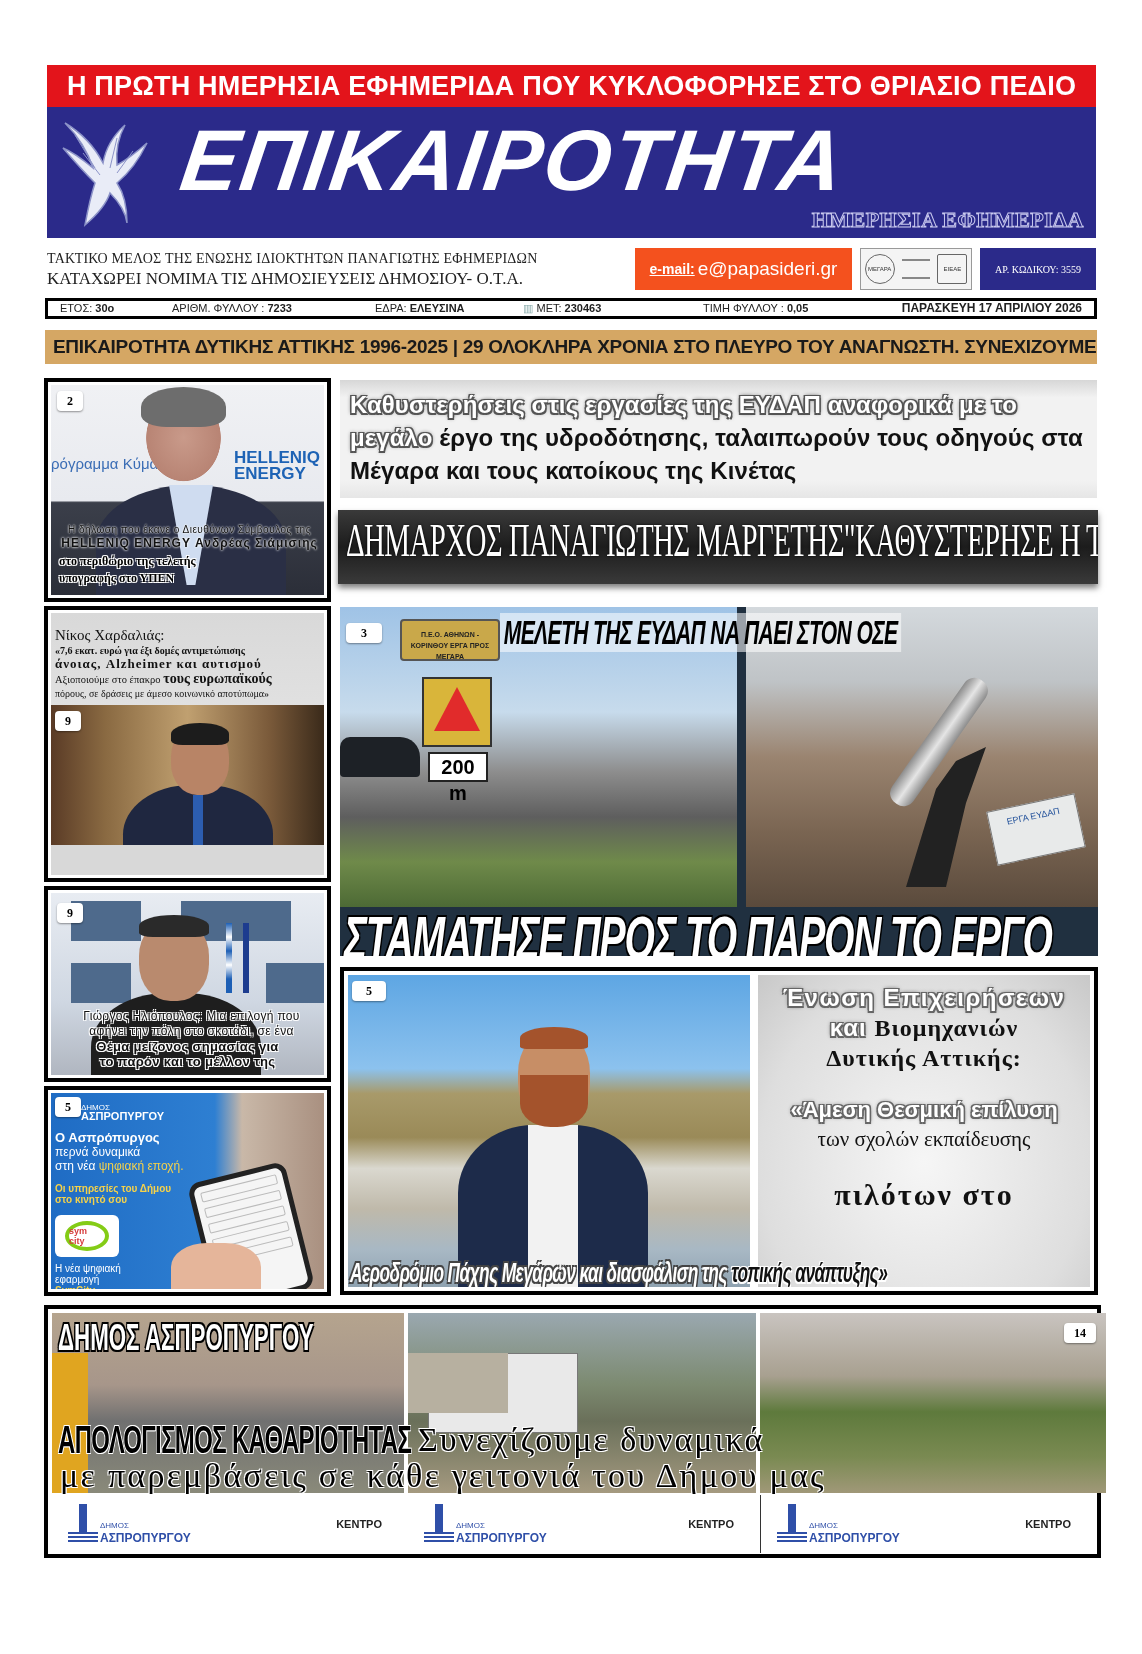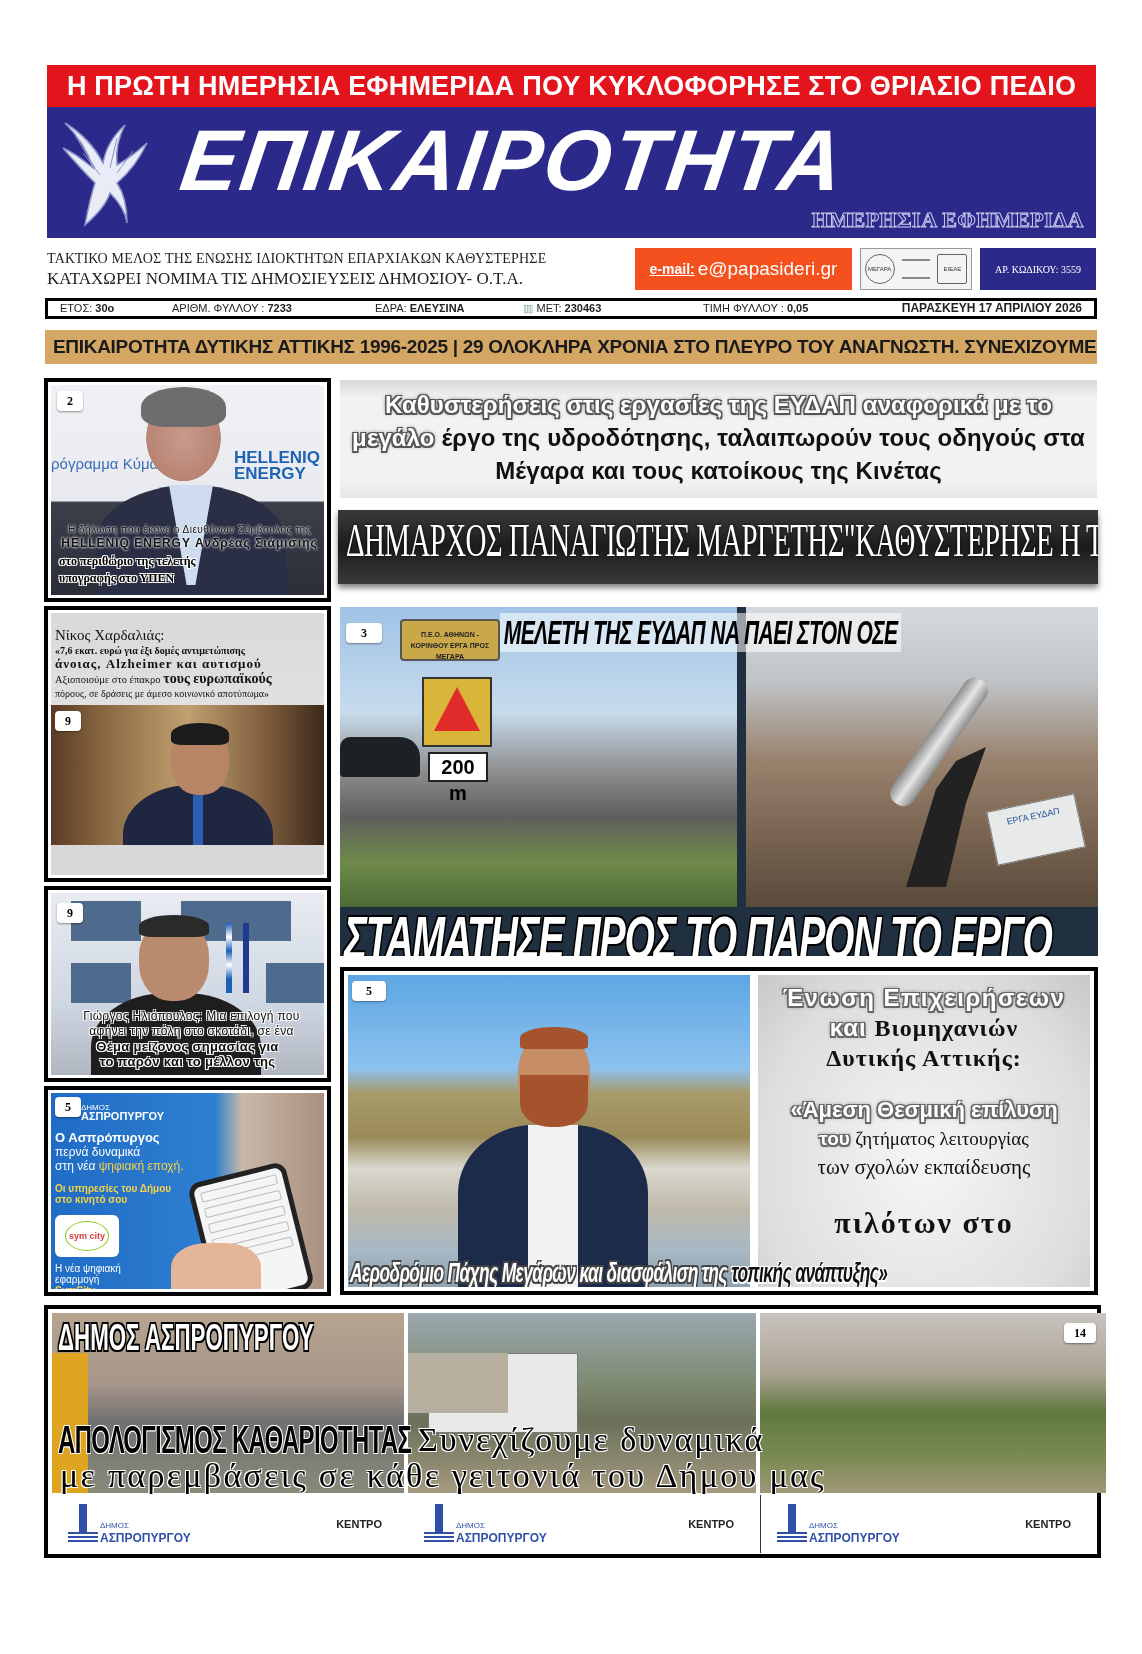--- a/index.html
+++ b/index.html
@@ -94,29 +94,29 @@
 
   #lb4 { top: 1086px; height: 210px; }
   #lb4 .in { background: linear-gradient(90deg,#1f6cc4 0%,#2e7fd2 60%,#c9b8a8 70%,#a99080 100%); }
   #lb4-dimos { left: 30px; top: 10px; color: #fff; font-size: 8px; line-height: 9px; }
   #lb4-dimos b { font-size: 11px; display: block; }
   #lb4-t1 { left: 4px; top: 38px; color: #fff; font-size: 12px; line-height: 14px; }
   #lb4-t1 b { font-size: 13px; }
   #lb4-t1 .y { color: #f5d24a; }
   #lb4-t2 { left: 4px; top: 90px; color: #f5d24a; font-size: 10px; line-height: 11px; font-weight: bold; }
   #lb4-symcity { left: 4px; top: 122px; width: 64px; height: 42px; background: #fff; border-radius: 6px; display: flex; align-items: center; justify-content: center; }
-  #lb4-symcity span { width: 44px; height: 30px; border: 1px solid #84cc16; border-radius: 50% 50% 50% 50%; font-size: 9px; color: #d63b3b; display: flex; align-items: center; justify-content: center; font-weight: bold; }
+  #lb4-symcity span { width: 44px; height: 30px; border: 4px solid #84cc16; border-radius: 50% 50% 50% 50%; font-size: 9px; color: #d63b3b; display: flex; align-items: center; justify-content: center; font-weight: bold; }
   #lb4-t3 { left: 4px; top: 170px; color: #fff; font-size: 10px; line-height: 11px; }
   #lb4-t3 .y { color: #f5d24a; font-weight: bold; }
   #lb4-phone { left: 150px; top: 78px; width: 100px; height: 130px; background: #f5f5f5; border: 5px solid #222; border-radius: 12px; transform: rotate(-14deg); }
   #lb4-phone i { display: block; margin: 6px 6px 0; height: 10px; border: 1px solid #bbb; border-radius: 2px; }
   #lb4-hand { left: 120px; top: 150px; width: 90px; height: 60px; background: #e5b59a; border-radius: 40% 40% 0 0; }
 
   
-  #headline-box { left: 340px; top: 380px; width: 757px; height: 118px; background: linear-gradient(180deg,#d7d7d7 0%,#f2f2f2 15%,#f2f2f2 85%,#e6e6e6 100%); padding: 8px 10px 0; text-align: center; }
+  #headline-box { left: 340px; top: 380px; width: 757px; height: 118px; background: linear-gradient(180deg,#d7d7d7 0%,#f2f2f2 15%,#f2f2f2 85%,#e6e6e6 100%); padding: 8px 10px 0; }
   #headline-text { font-size: 24px; font-weight: bold; line-height: 33px; color: #111; letter-spacing: 0.1px; }
   .hl-white { color: #fff; text-shadow: -1.5px -1.5px 0 #555, 1.5px -1.5px 0 #555, -1.5px 1.5px 0 #555, 1.5px 1.5px 0 #555, 0 0 4px #333; }
 
   #dimarxos { left: 338px; top: 510px; width: 760px; height: 74px; background: linear-gradient(180deg,#3a3a3a 0%,#1c1c1c 50%,#3a3a3a 100%);
     box-shadow: 0 4px 6px rgba(0,0,0,.5); overflow: hidden; }
   #dimarxos-text { position: absolute; left: 8px; top: 4px; font-family: "Liberation Serif", serif; font-size: 46px; color: #fff; white-space: nowrap;
     transform: scaleX(0.63); transform-origin: left; letter-spacing: -1px; text-shadow: 0 0 3px #000; }
 
   #photo-story { left: 340px; top: 607px; width: 758px; height: 349px; background: #203040; overflow: hidden; }
   #ps-left { left: 0; top: 0; width: 397px; height: 300px; background: linear-gradient(180deg,#9fc3e6 0%,#c7dbec 35%,#8d8d8d 55%,#5e5e5e 70%,#6f8a4a 85%,#4d6a35 100%); }
@@ -195,21 +195,21 @@
 <div id="red-band" class="abs">Η ΠΡΩΤΗ ΗΜΕΡΗΣΙΑ ΕΦΗΜΕΡΙΔΑ ΠΟΥ ΚΥΚΛΟΦΟΡΗΣΕ ΣΤΟ ΘΡΙΑΣΙΟ ΠΕΔΙΟ</div>
 <div id="blue-band" class="abs">
   <svg id="eagle" class="abs" viewBox="0 0 100 120">
     <path d="M10 10 Q30 30 38 55 Q20 40 8 35 Q25 55 40 70 Q35 85 30 112 Q50 95 55 80 Q70 95 72 110 Q72 85 62 70 Q80 55 92 30 Q75 45 62 52 Q60 30 70 12 Q52 28 48 50 Q35 25 10 10 Z" fill="#e9ecf7" stroke="#8c93c8" stroke-width="1.5"></path>
     <path d="M20 22 L40 55 M28 40 L45 62 M62 25 L55 55 M78 38 L62 60" stroke="#8c93c8" stroke-width="1"></path>
   </svg>
   <div id="brand-title" class="abs">ΕΠΙΚΑΙΡΟΤΗΤΑ</div>
   <div id="brand-daily" class="abs">ΗΜΕΡΗΣΙΑ ΕΦΗΜΕΡΙΔΑ</div>
 </div>
 
-<div id="info-line1" class="abs">ΤΑΚΤΙΚΟ ΜΕΛΟΣ ΤΗΣ ΕΝΩΣΗΣ ΙΔΙΟΚΤΗΤΩΝ ΕΠΑΡΧΙΑΚΩΝ ΚΑΘΥΣΤΕΡΗΣΕ</div>
+<div id="info-line1" class="abs">ΤΑΚΤΙΚΟ ΜΕΛΟΣ ΤΗΣ ΕΝΩΣΗΣ ΙΔΙΟΚΤΗΤΩΝ ΠΑΝΑΓΙΩΤΗΣ ΕΦΗΜΕΡΙΔΩΝ</div>
 <div id="info-line2" class="abs">ΚΑΤΑΧΩΡΕΙ ΝΟΜΙΜΑ ΤΙΣ ΔΗΜΟΣΙΕΥΣΕΙΣ ΔΗΜΟΣΙΟΥ- Ο.Τ.Α.</div>
 <div id="email-box" class="abs">
   <span class="lbl">e-mail:</span>
   <span>e@papasideri.gr</span>
 </div>
 <div id="stamps" class="abs">
   <div class="stamp">ΜΕΓΑΡΑ</div>
   <div class="waves"></div>
   <div class="stamp sq">ΕΙΕΑΕ</div>
 </div>
@@ -358,21 +358,20 @@
       <div id="en-man-head" class="abs"></div>
       <div id="en-man-beard" class="abs"></div>
       <div id="en-man-hair" class="abs"></div>
       <div class="pagebadge" style="left:4px;top:6px;width:34px">5</div>
     </div>
     <div id="en-right" class="abs">
       <div id="en-l1" class="en-sans">Ένωση Επιχειρήσεων</div>
       <div id="en-l2"><span class="en-sans">και</span> <span class="en-serif">Βιομηχανιών</span></div>
       <div id="en-l3" class="en-serif">Δυτικής Αττικής:</div>
       <div id="en-l4" class="en-sans">«Άμεση Θεσμική επίλυση</div>
-      <div id="en-l5"><span class="en-sans">του</span> <span class="en-serif" style="font-weight:normal">ζητήματος λειτουργίας</span></div>
       <div id="en-l6" class="en-serif">των σχολών εκπαίδευσης</div>
       <div id="en-l7" class="en-serif">πιλότων στο</div>
     </div>
     <div id="en-bottom" class="abs">
       <span>Αεροδρόμιο Πάχης Μεγάρων και διασφάλιση της</span> <span class="dark">τοπικής ανάπτυξης»</span>
     </div>
   </div>
 </div>
 
 <div id="bottom-box" class="abs">

